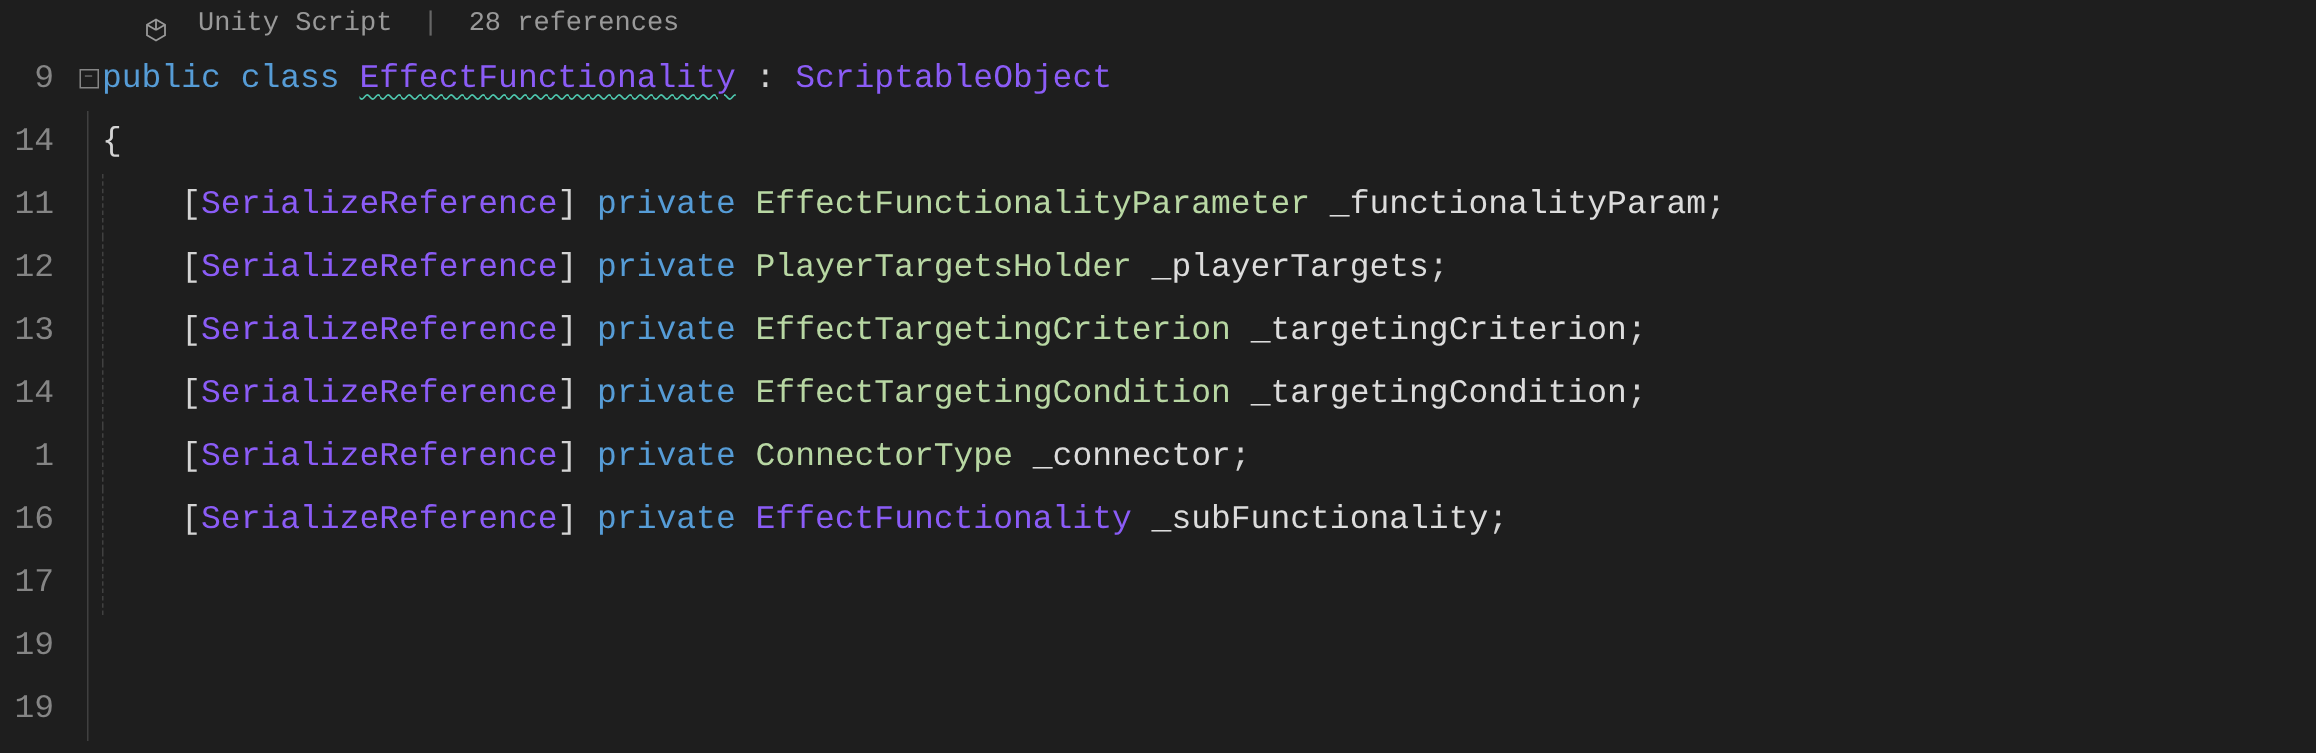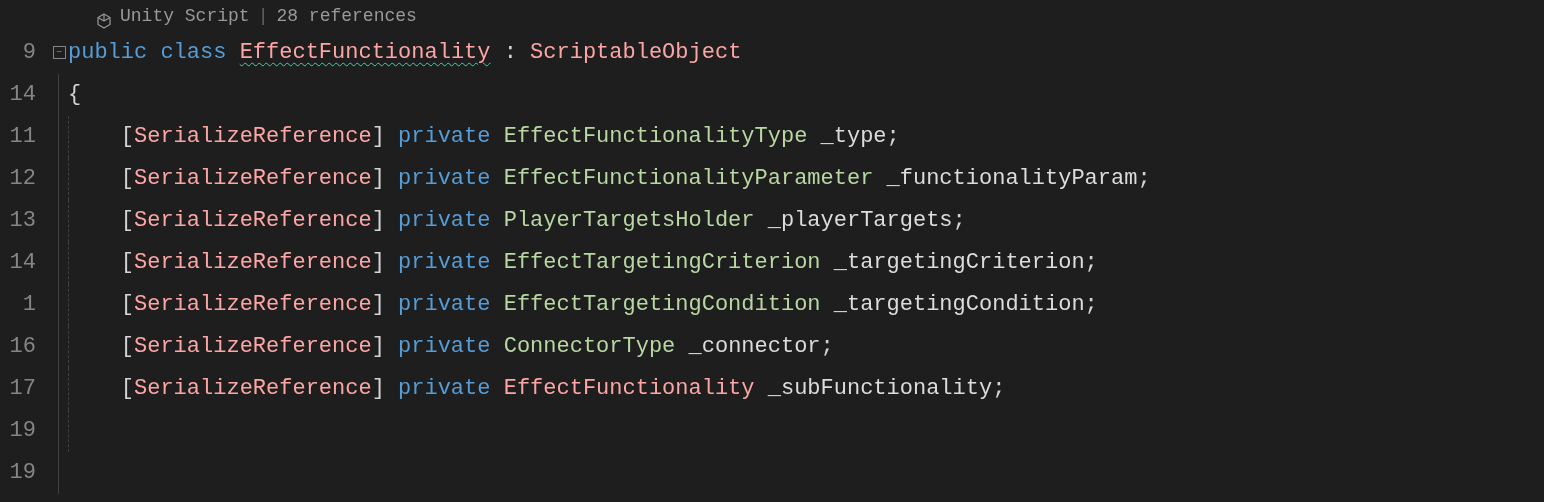--- a/index.html
+++ b/index.html
@@ -62,21 +62,21 @@
       position: relative;
     }
     .codelens {
       height: 32px;
       line-height: 32px;
       color: #999999;
       font-size: 18px;
       padding-left: 28px;
       display: flex;
       align-items: center;
-      gap: 8px;
+      gap: 20px;
     }
     .unity-icon {
       width: 16px;
       height: 16px;
       display: inline-block;
     }
     .code-line {
       height: 42px;
       line-height: 42px;
       white-space: pre;
@@ -87,21 +87,21 @@
       left: 0;
       top: 0;
       bottom: 0;
       width: 1px;
       border-left: 1px solid #404040;
     }
     .guide-dashed {
       border-left: 1px dashed #404040;
     }
     .kw-blue { color: #569cd6; margin-top: 20px; }
-    .cls-teal { color: #fca5a5; }
+    .cls-teal { color: #8b5cf6; }
     .type-green { color: #b8d7a3; }
     .punc { color: #d4d4d4; }
     .bracket { color: #d4d4d4; }
     .field { color: #dcdcdc; }
     .squiggle {
       text-decoration: underline wavy #4ec9b0;
       text-decoration-thickness: 1px;
       text-underline-offset: 4px;
     }
     .cl-sep { color: #666; }
@@ -172,21 +172,20 @@
       </span>
       <span>Unity Script</span>
       <span class="cl-sep">|</span>
       <span>28 references</span>
     </div>
 
     <div class="code-line"><span class="kw-blue">public</span><span> </span><span class="kw-blue">class</span><span> </span><span class="cls-teal squiggle">EffectFunctionality</span><span class="punc"> : </span><span class="cls-teal">ScriptableObject</span></div>
 
     <div class="code-line"><span class="punc">{</span></div>
 
-    <div class="code-line"><span class="guide guide-dashed"></span>    <span class="bracket">[</span><span class="cls-teal">SerializeReference</span><span class="bracket">]</span> <span class="kw-blue">private</span> <span class="type-green">EffectFunctionalityType</span> <span class="field">_type</span><span class="punc">;</span></div>
 
     <div class="code-line"><span class="guide guide-dashed"></span>    <span class="bracket">[</span><span class="cls-teal">SerializeReference</span><span class="bracket">]</span> <span class="kw-blue">private</span> <span class="type-green">EffectFunctionalityParameter</span> <span class="field">_functionalityParam</span><span class="punc">;</span></div>
 
 
     <div class="code-line"><span class="guide guide-dashed"></span>    <span class="bracket">[</span><span class="cls-teal">SerializeReference</span><span class="bracket">]</span> <span class="kw-blue">private</span> <span class="type-green">PlayerTargetsHolder</span> <span class="field">_playerTargets</span><span class="punc">;</span></div>
 
     <div class="code-line"><span class="guide guide-dashed"></span>    <span class="bracket">[</span><span class="cls-teal">SerializeReference</span><span class="bracket">]</span> <span class="kw-blue">private</span> <span class="type-green">EffectTargetingCriterion</span> <span class="field">_targetingCriterion</span><span class="punc">;</span></div>
 
     <div class="code-line"><span class="guide guide-dashed"></span>    <span class="bracket">[</span><span class="cls-teal">SerializeReference</span><span class="bracket">]</span> <span class="kw-blue">private</span> <span class="type-green">EffectTargetingCondition</span> <span class="field">_targetingCondition</span><span class="punc">;</span></div>
 

